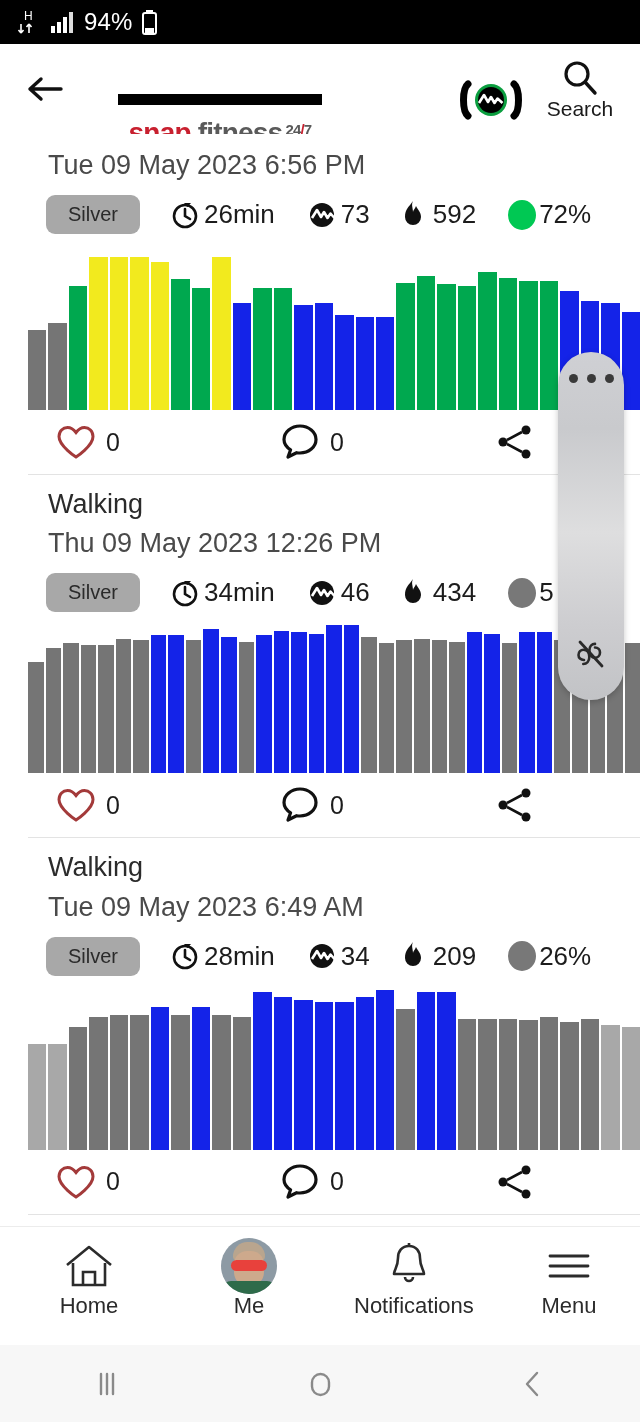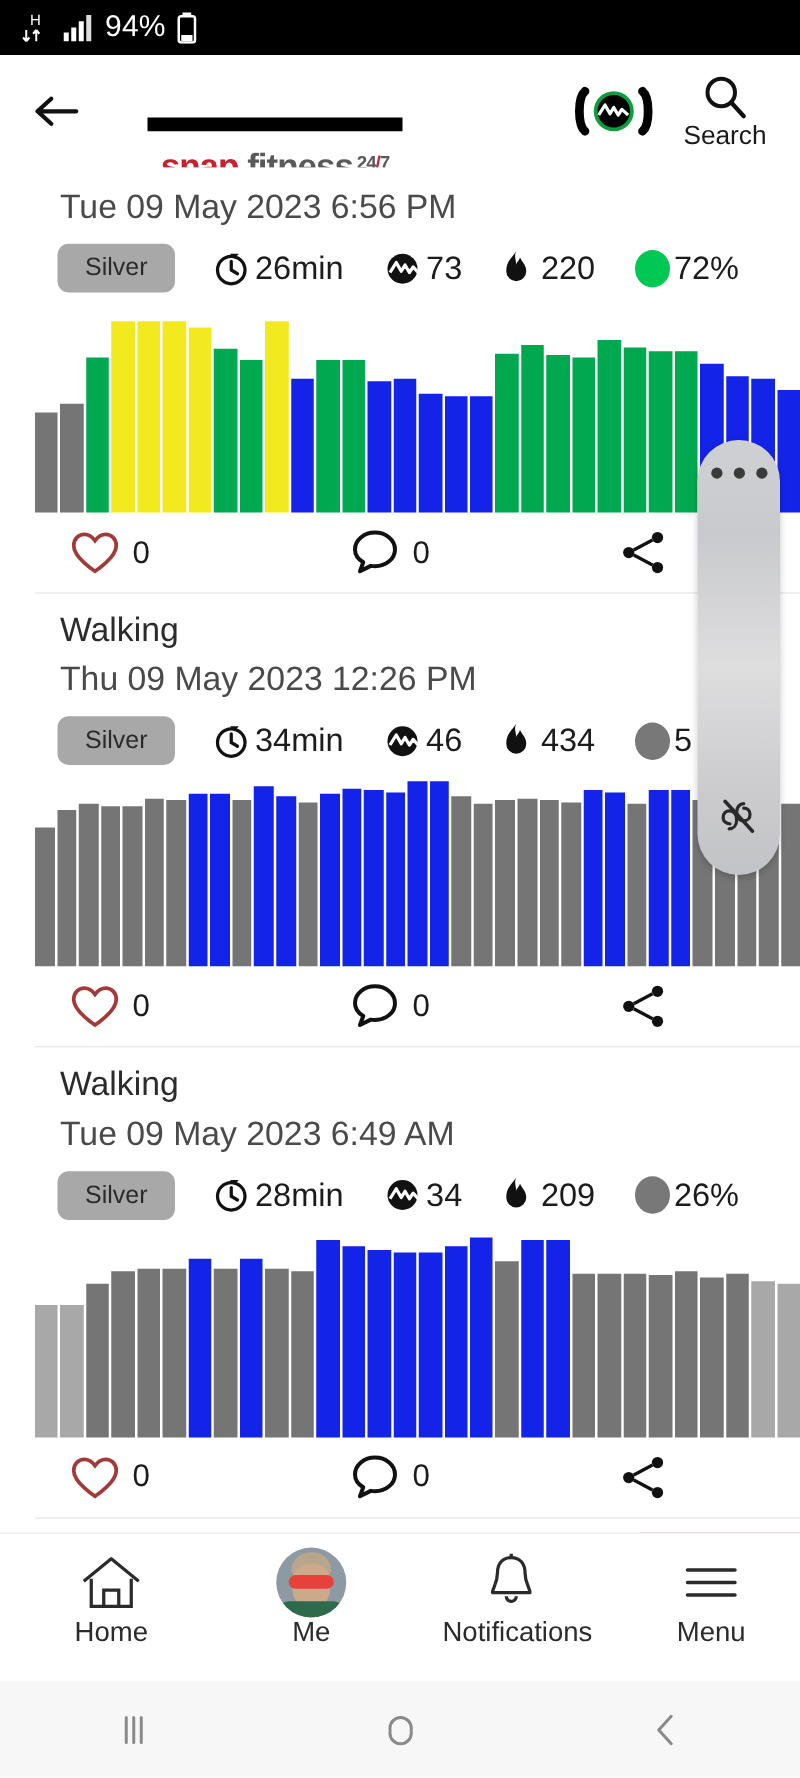--- a/index.html
+++ b/index.html
@@ -37,21 +37,21 @@
   }
   .brand-bar { height: 11px; background: #000; width: 100%; }
   .brand-text {
     display: flex; align-items: baseline; justify-content: center;
     font-size: 28px; font-weight: bold; letter-spacing: -0.8px;
   }
   .brand-snap { color: #c8202f; }
   .brand-fit { color: #5a5a5a; font-weight: 600; }
   .brand-247 { font-size: 15px; color: #5a5a5a; margin-left: 3px; position: relative; top: -7px; font-weight: 600;}
   .brand-247 .slash { color: #c8202f; }
-  .header-right { margin-left: auto; display: flex; align-items: center; gap: 10px; }
+  .header-right { margin-left: auto; display: flex; align-items: flex-end; gap: 10px; }
   .tile-logo { width: 66px; height: 42px; display:flex; align-items:center; justify-content:center;}
   .search-wrap { display: flex; flex-direction: column; align-items: center; width: 92px; }
   .search-label { font-size: 21px; color: #1a1a1a; margin-top: -2px; }
 
   
   .feed { position: absolute; top: 134px; left: 0; right: 0; bottom: 196px; background: #fff; overflow: hidden; }
   .card { background: #fff; border-bottom: 1px solid #e3e3e3; margin-left: 28px; }
   .card-title { font-size: 27px; color: #2b2b2b; padding: 0 20px; line-height: 1.45; }
   .card-date { font-size: 27px; color: #4a4a4a; padding: 0 20px; line-height: 1.45; }
   .stats-row { display: flex; align-items: center; padding: 10px 18px 6px 18px; gap: 0; }
@@ -211,21 +211,21 @@
             </svg>
         </span>
         <span class="val">73</span>
       </span>
       <span class="stat">
         <span class="ico">
           <svg width="22" height="30" viewBox="0 0 22 30">
               <path d="M11 1C7 7 3 9 3 17a8 8 0 0016 0c0-5-3-7-5-11-1 3-3 4-3 6 0-4-2-7 0-11z" fill="#111"></path>
             </svg>
         </span>
-        <span class="val" style="margin-left:5px">220</span>
+        <span class="val" style="margin-left:5px">592</span>
       </span>
       <span class="stat">
         <span class="pct-dot" style="background:#00c853"></span>
         <span class="val">72%</span>
       </span>
     </div>
     <div class="chart" style="height:170px">
         <div class="bar" style="height: 47%; background: rgb(117, 117, 117);"></div>
         <div class="bar" style="height: 51%; background: rgb(117, 117, 117);"></div>
         <div class="bar" style="height: 73%; background: rgb(0, 168, 79);"></div>

